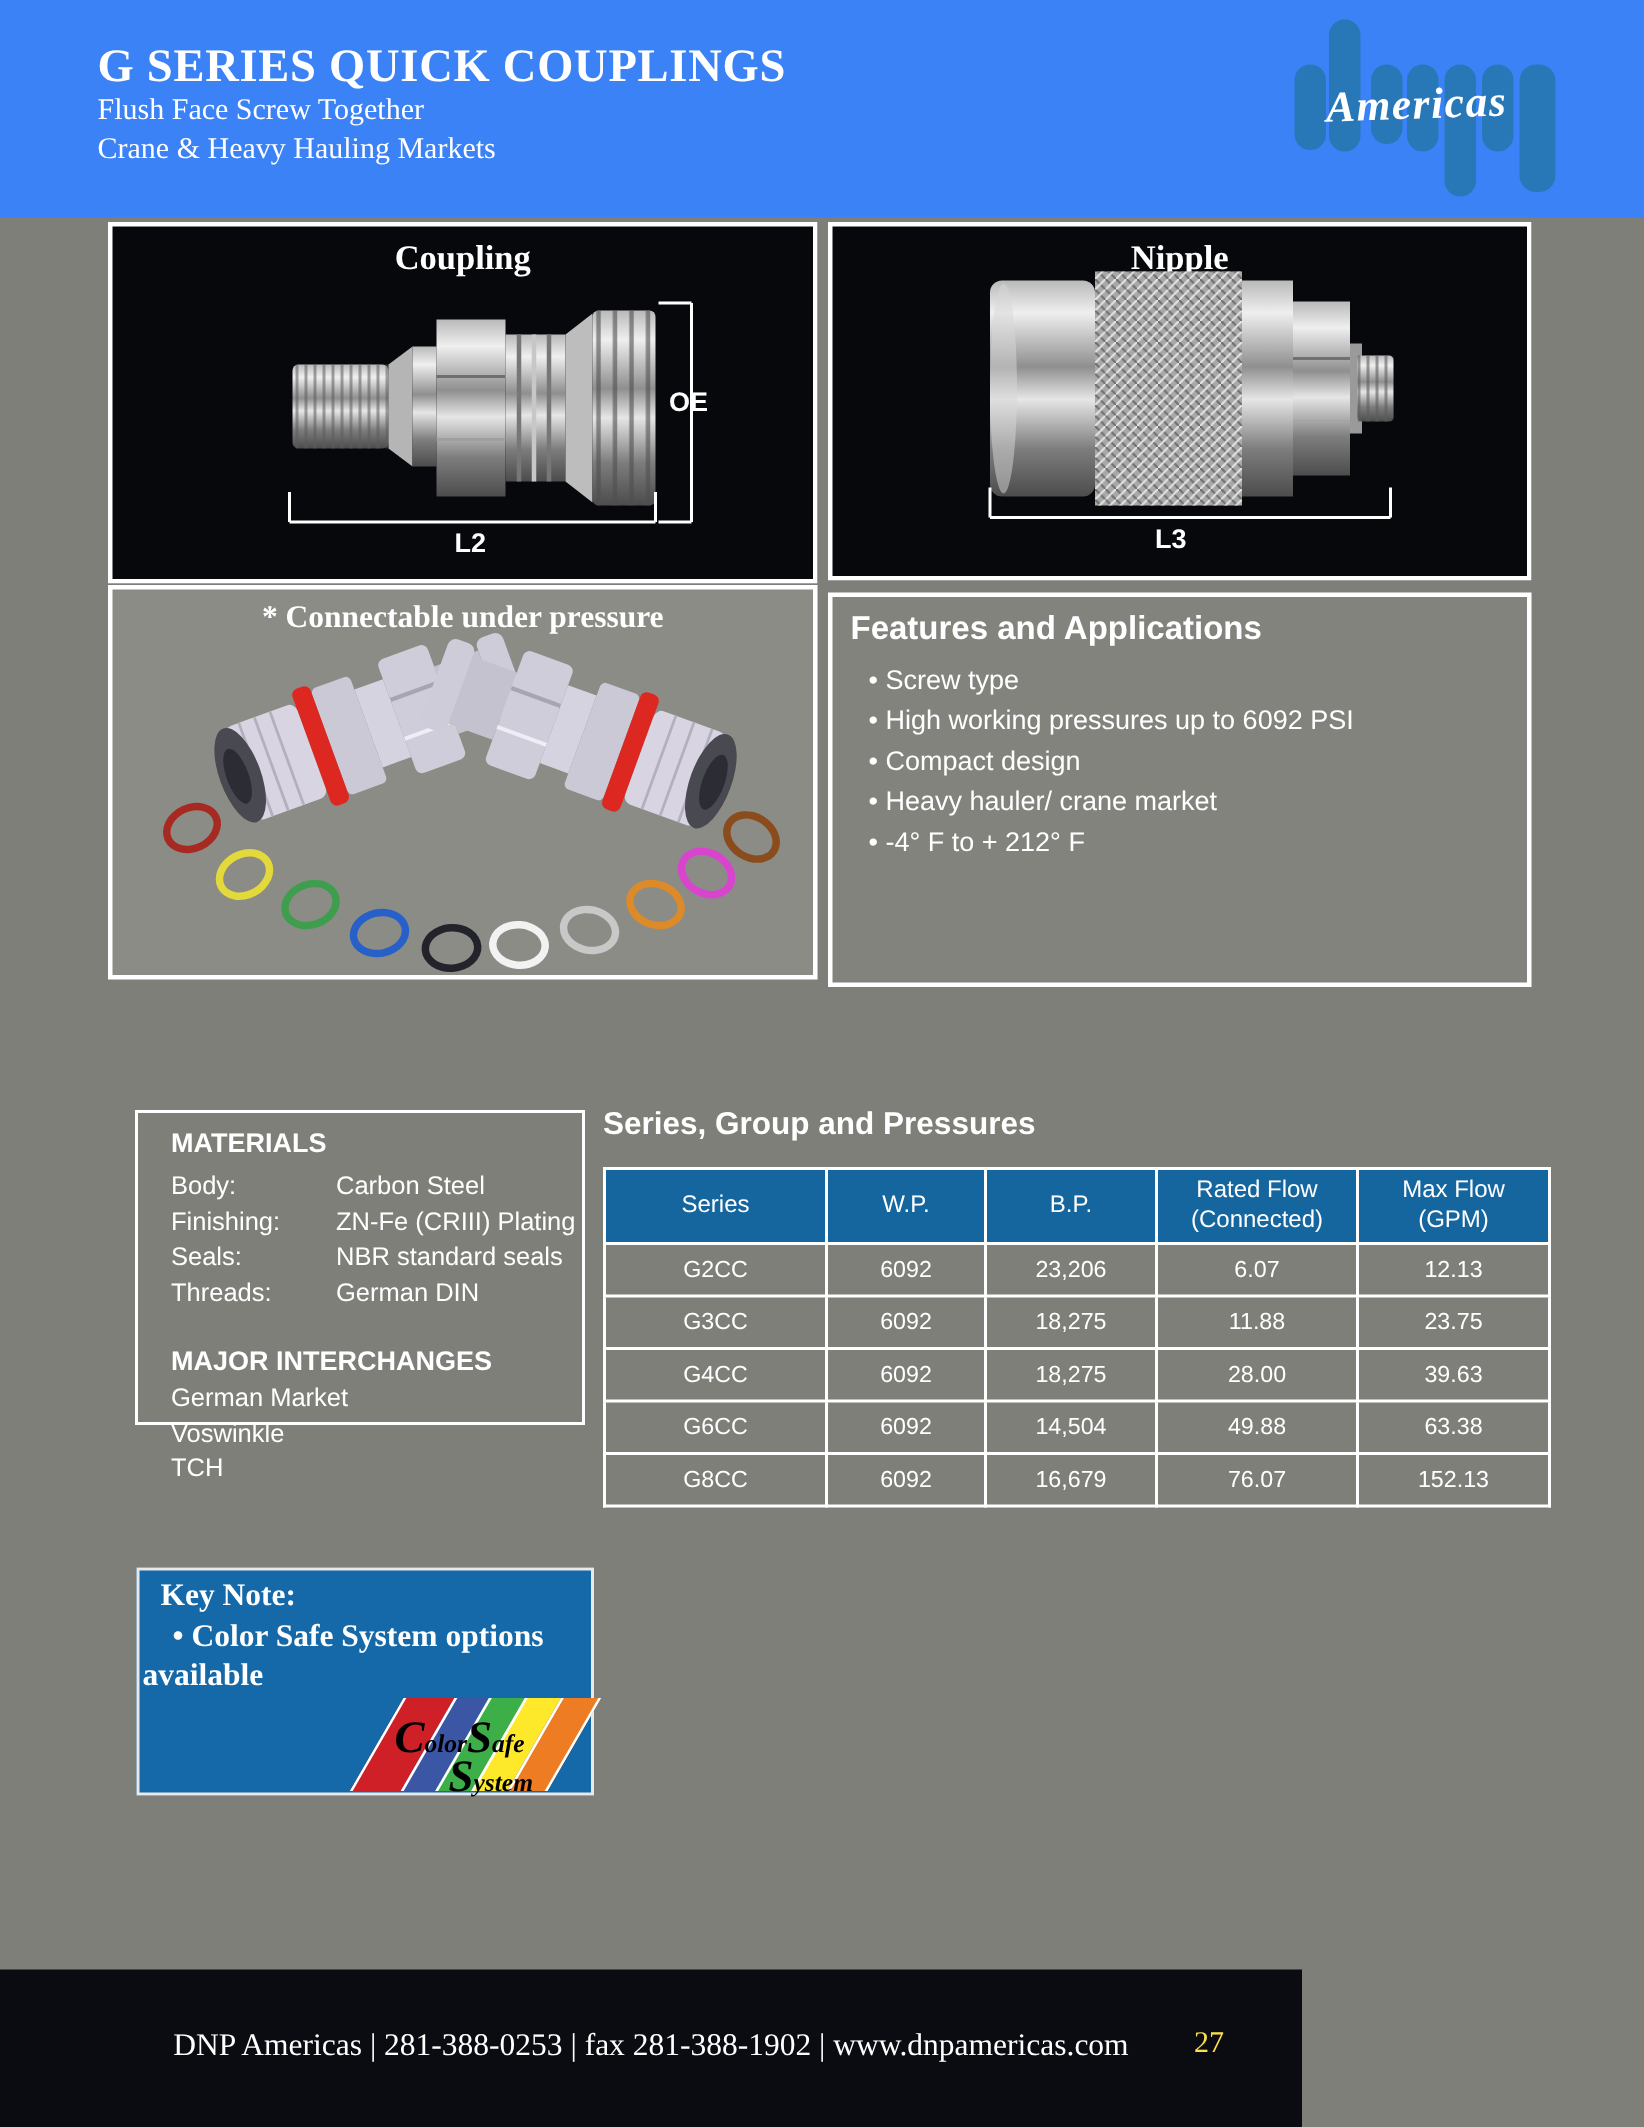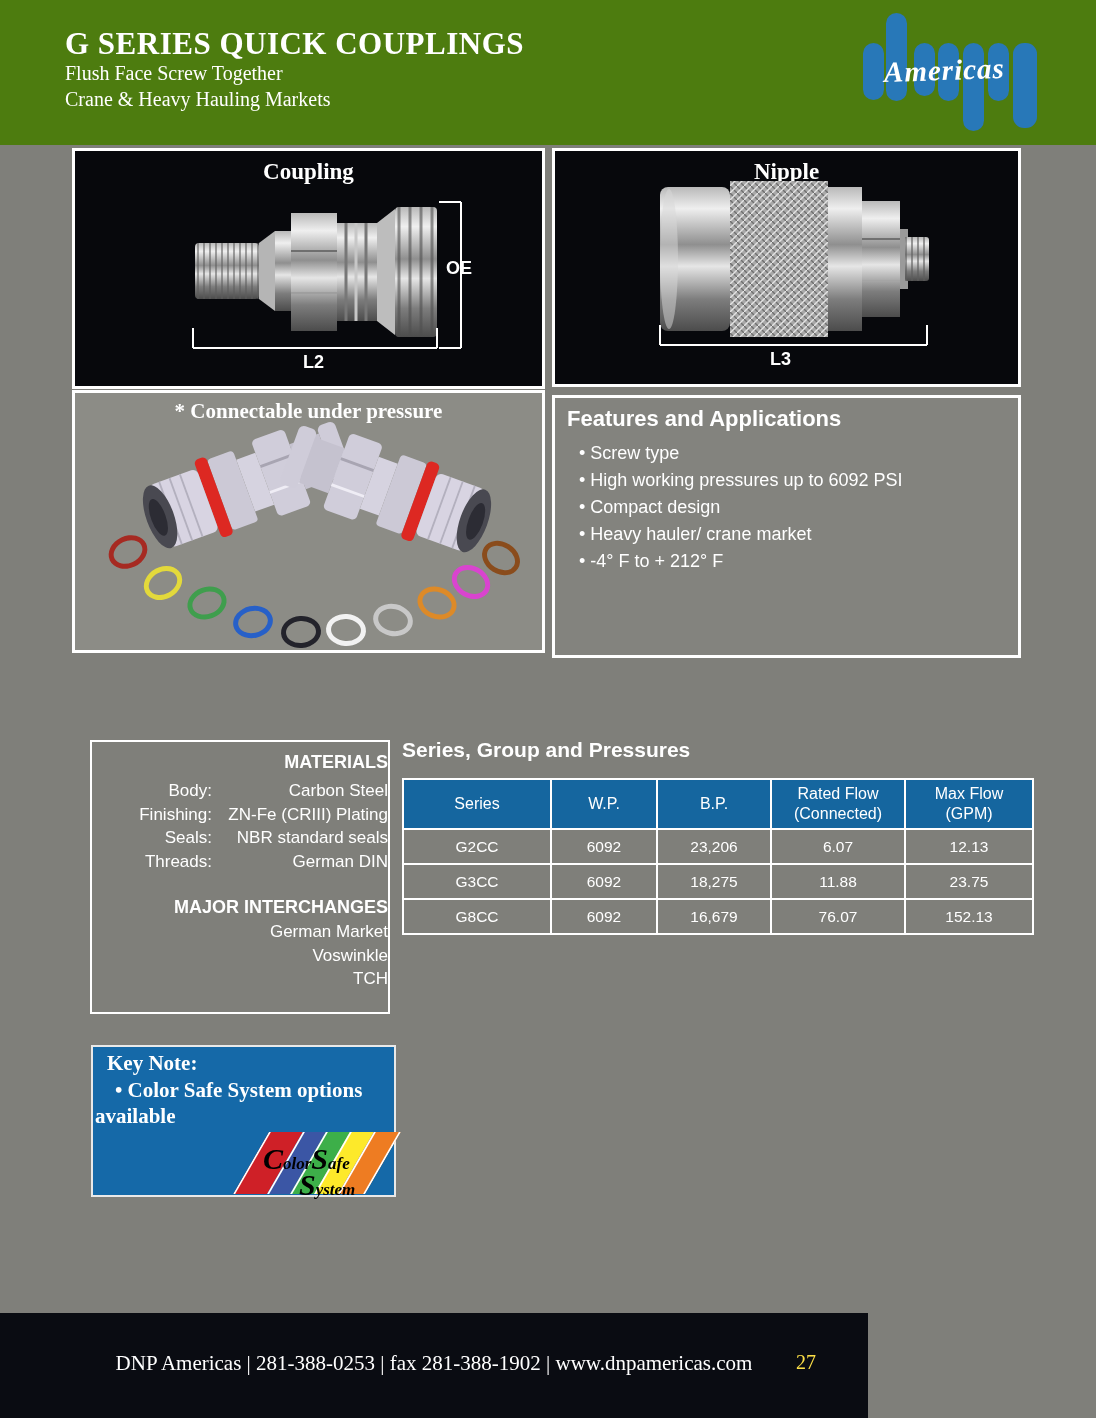--- a/index.html
+++ b/index.html
@@ -5,21 +5,21 @@
   html,body{margin:0;padding:0;}
   body{
     width:1096px;height:1418px;position:relative;overflow:hidden;
     background:#7f7f7a;
     font-family:"Liberation Sans",sans-serif;
     -webkit-font-smoothing:antialiased;
   }
   .abs{position:absolute;}
 
   
-  .header{left:0;top:0;width:1096px;height:145px;background:#4d7c0f;}
+  .header{left:0;top:0;width:1096px;height:145px;background:#3b82f6;}
   .hdr-title{left:65px;top:26px;color:#fff;font-family:"Liberation Serif",serif;
     font-weight:bold;font-size:31px;letter-spacing:.5px;}
   .hdr-sub1{left:65px;top:62px;color:#fff;font-family:"Liberation Serif",serif;font-size:20px;}
   .hdr-sub2{left:65px;top:88px;color:#fff;font-family:"Liberation Serif",serif;font-size:20px;}
 
   
   .logo{left:858px;top:6px;width:232px;height:136px;}
   .logo .bar{position:absolute;background:#2878b8;border-radius:11px;width:21px;}
   .logo-america{position:absolute;left:26px;top:48px;color:#fff;
     font-family:"Liberation Serif",serif;font-style:italic;font-weight:bold;
@@ -39,21 +39,21 @@
     font-family:"Liberation Serif",serif;font-weight:bold;font-size:21px;}
   .oring{position:absolute;width:40px;height:32px;border-radius:50%;
     border:5px solid #fff;box-sizing:border-box;}
 
   .features-panel{left:552px;top:395px;width:463px;height:257px;background:#83837e;}
   .feat-title{left:12px;top:8px;color:#fff;font-weight:bold;font-size:22px;}
   .feat-list{left:24px;top:42px;width:425px;}
   .feat-item{color:#fff;font-size:18px;line-height:26px;margin-bottom:1px;}
 
   
-  .materials-box{left:90px;top:740px;width:300px;height:274px;border:2px solid #fff;box-sizing:border-box;padding:10px 0 0 10px;text-align:right;}
+  .materials-box{left:90px;top:740px;width:300px;height:210px;border:2px solid #fff;box-sizing:border-box;padding:10px 0 0 22px;}
   .mat-title{color:#fff;font-weight:bold;font-size:18px;margin-bottom:6px;}
   .mat-row{display:flex;color:#fff;font-size:17px;line-height:23.5px;}
   .mat-label{width:110px;}
   .mat-value{flex:1;}
   .mat-sub{color:#fff;font-weight:bold;font-size:18px;margin-top:24px;margin-bottom:2px;}
   .mat-line{color:#fff;font-size:17px;line-height:23.5px;}
 
   
   .series-title{left:402px;top:738px;color:#fff;font-weight:bold;font-size:21px;}
   .ptable{left:402px;top:778px;border-collapse:collapse;}
@@ -289,20 +289,34 @@
       <td>12.13</td>
     </tr>
     <tr>
       <td>G3CC</td>
       <td>6092</td>
       <td>18,275</td>
       <td>11.88</td>
       <td>23.75</td>
     </tr>
     <tr>
+      <td>G4CC</td>
+      <td>6092</td>
+      <td>18,275</td>
+      <td>28.00</td>
+      <td>39.63</td>
+    </tr>
+    <tr>
+      <td>G6CC</td>
+      <td>6092</td>
+      <td>14,504</td>
+      <td>49.88</td>
+      <td>63.38</td>
+    </tr>
+    <tr>
       <td>G8CC</td>
       <td>6092</td>
       <td>16,679</td>
       <td>76.07</td>
       <td>152.13</td>
     </tr>
   </tbody>
 </table>
 
 <div class="abs keynote">

